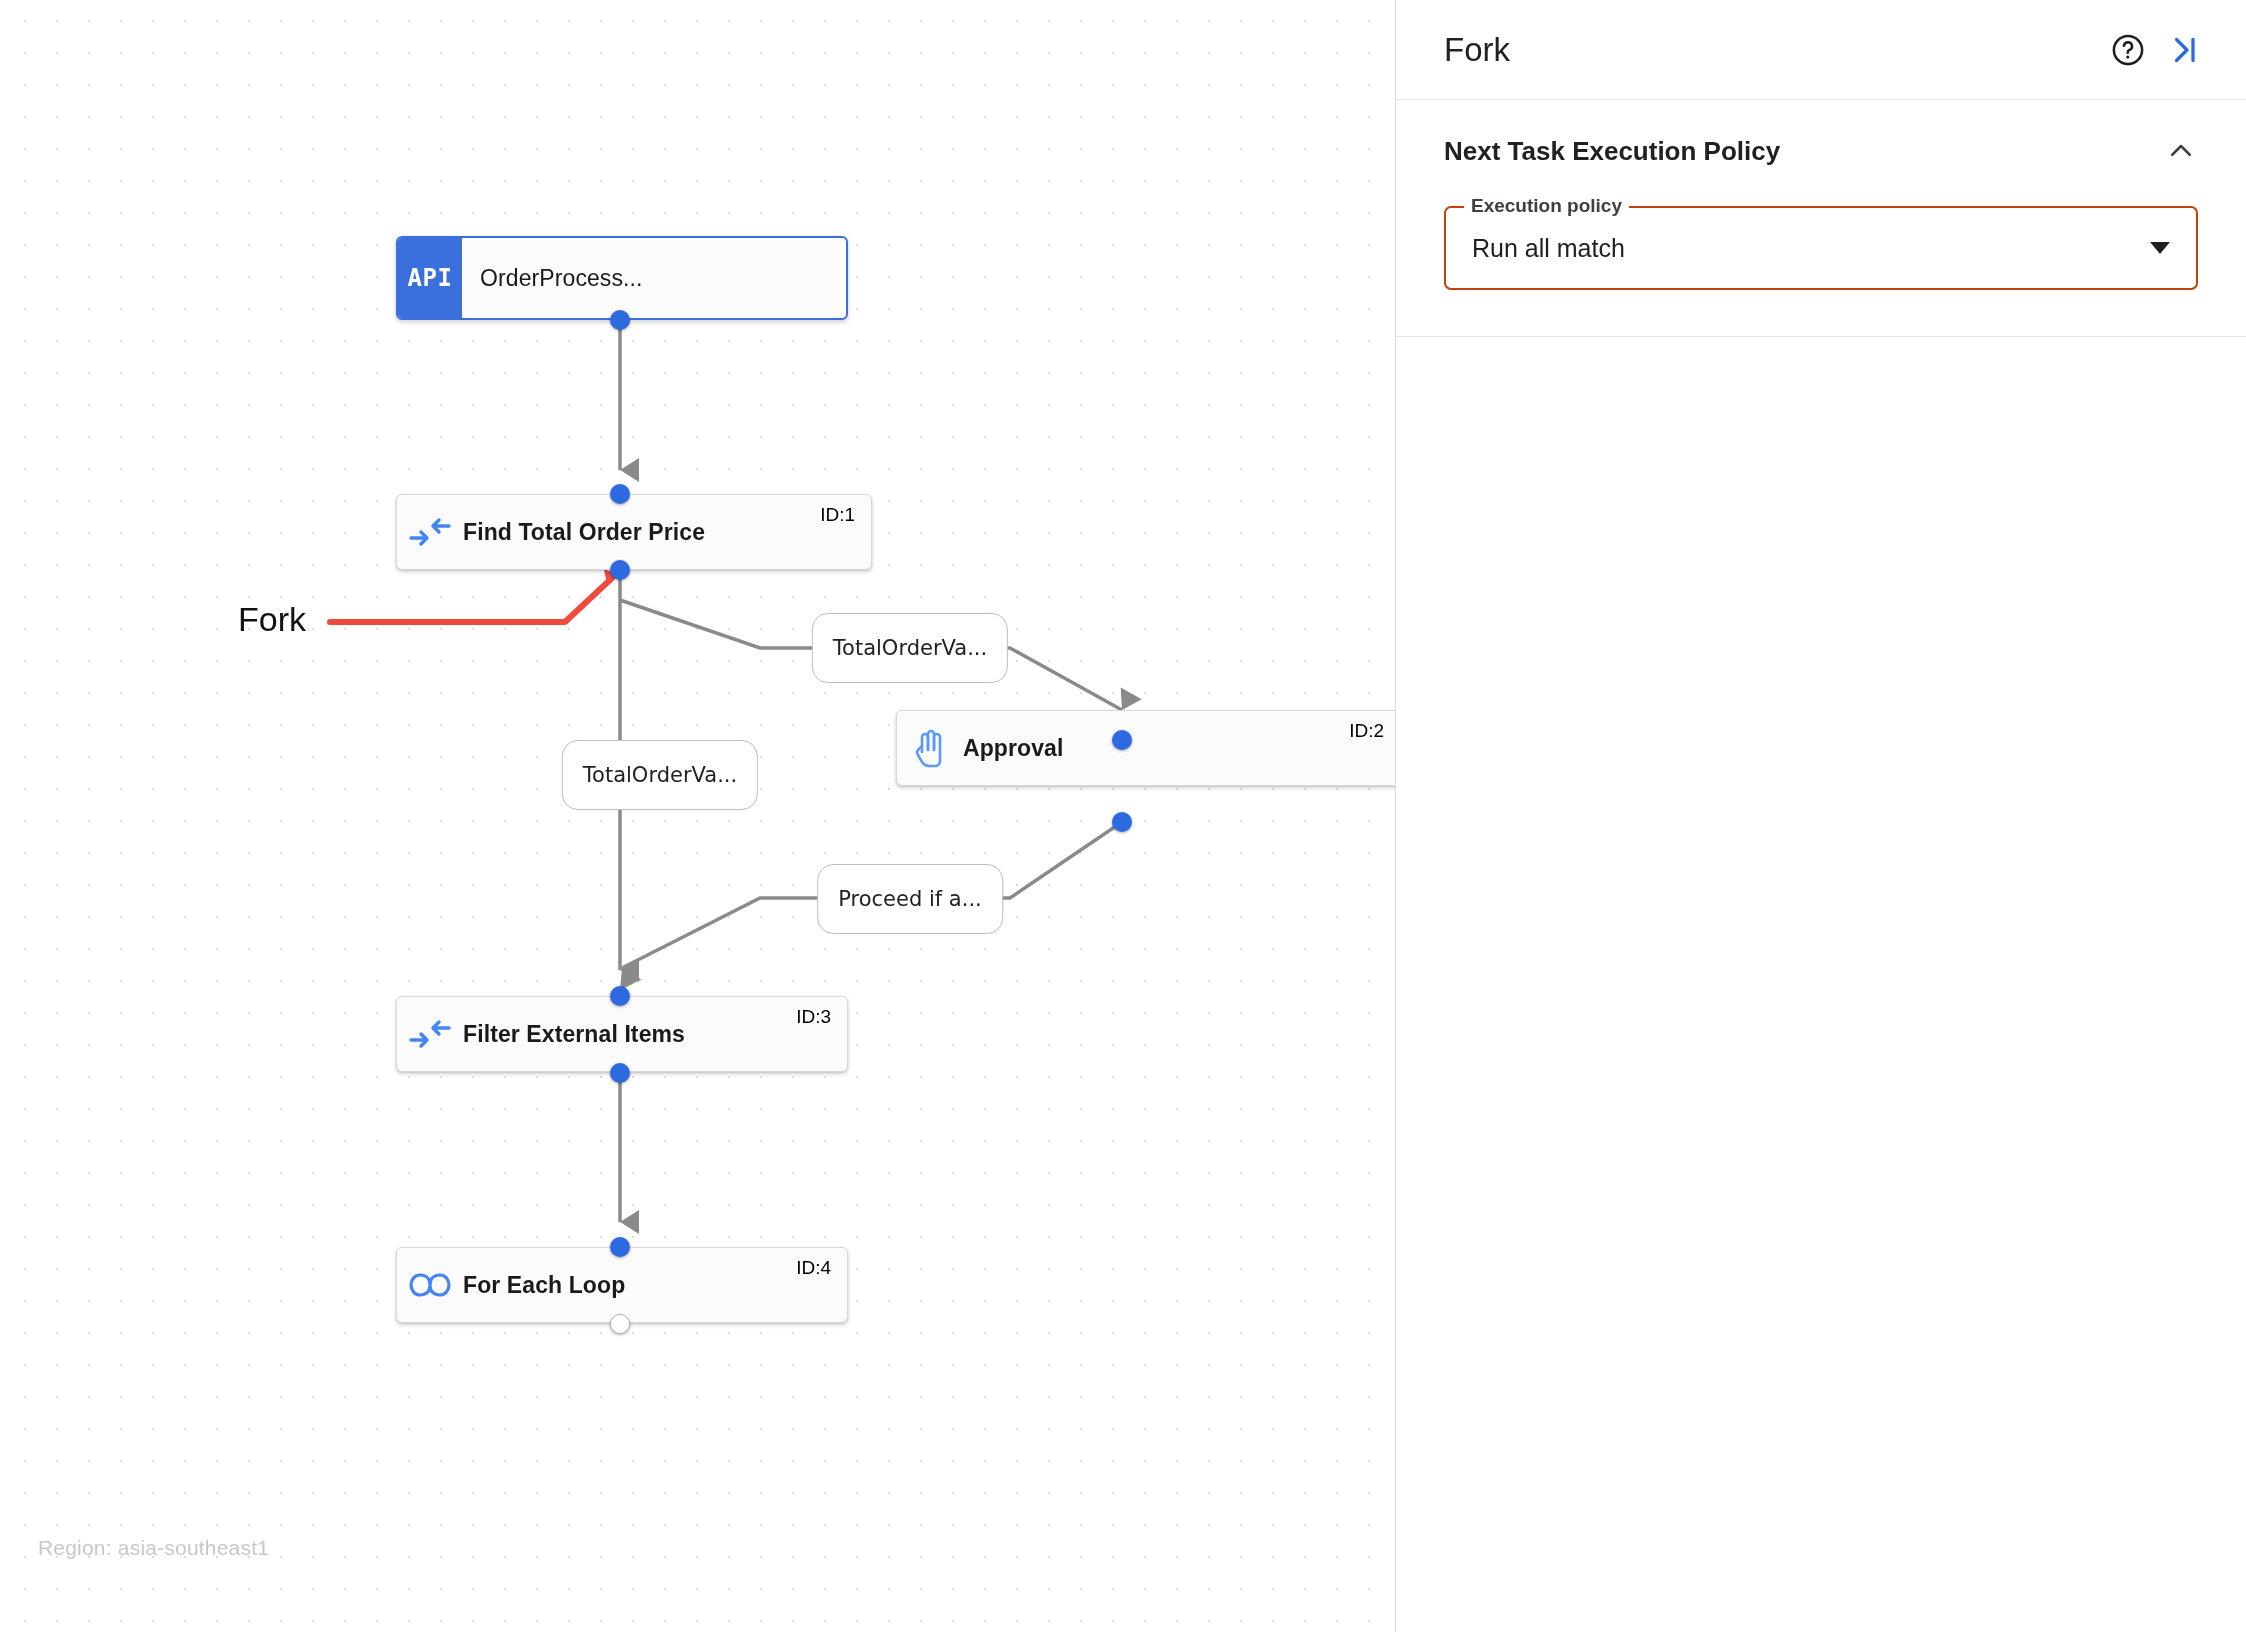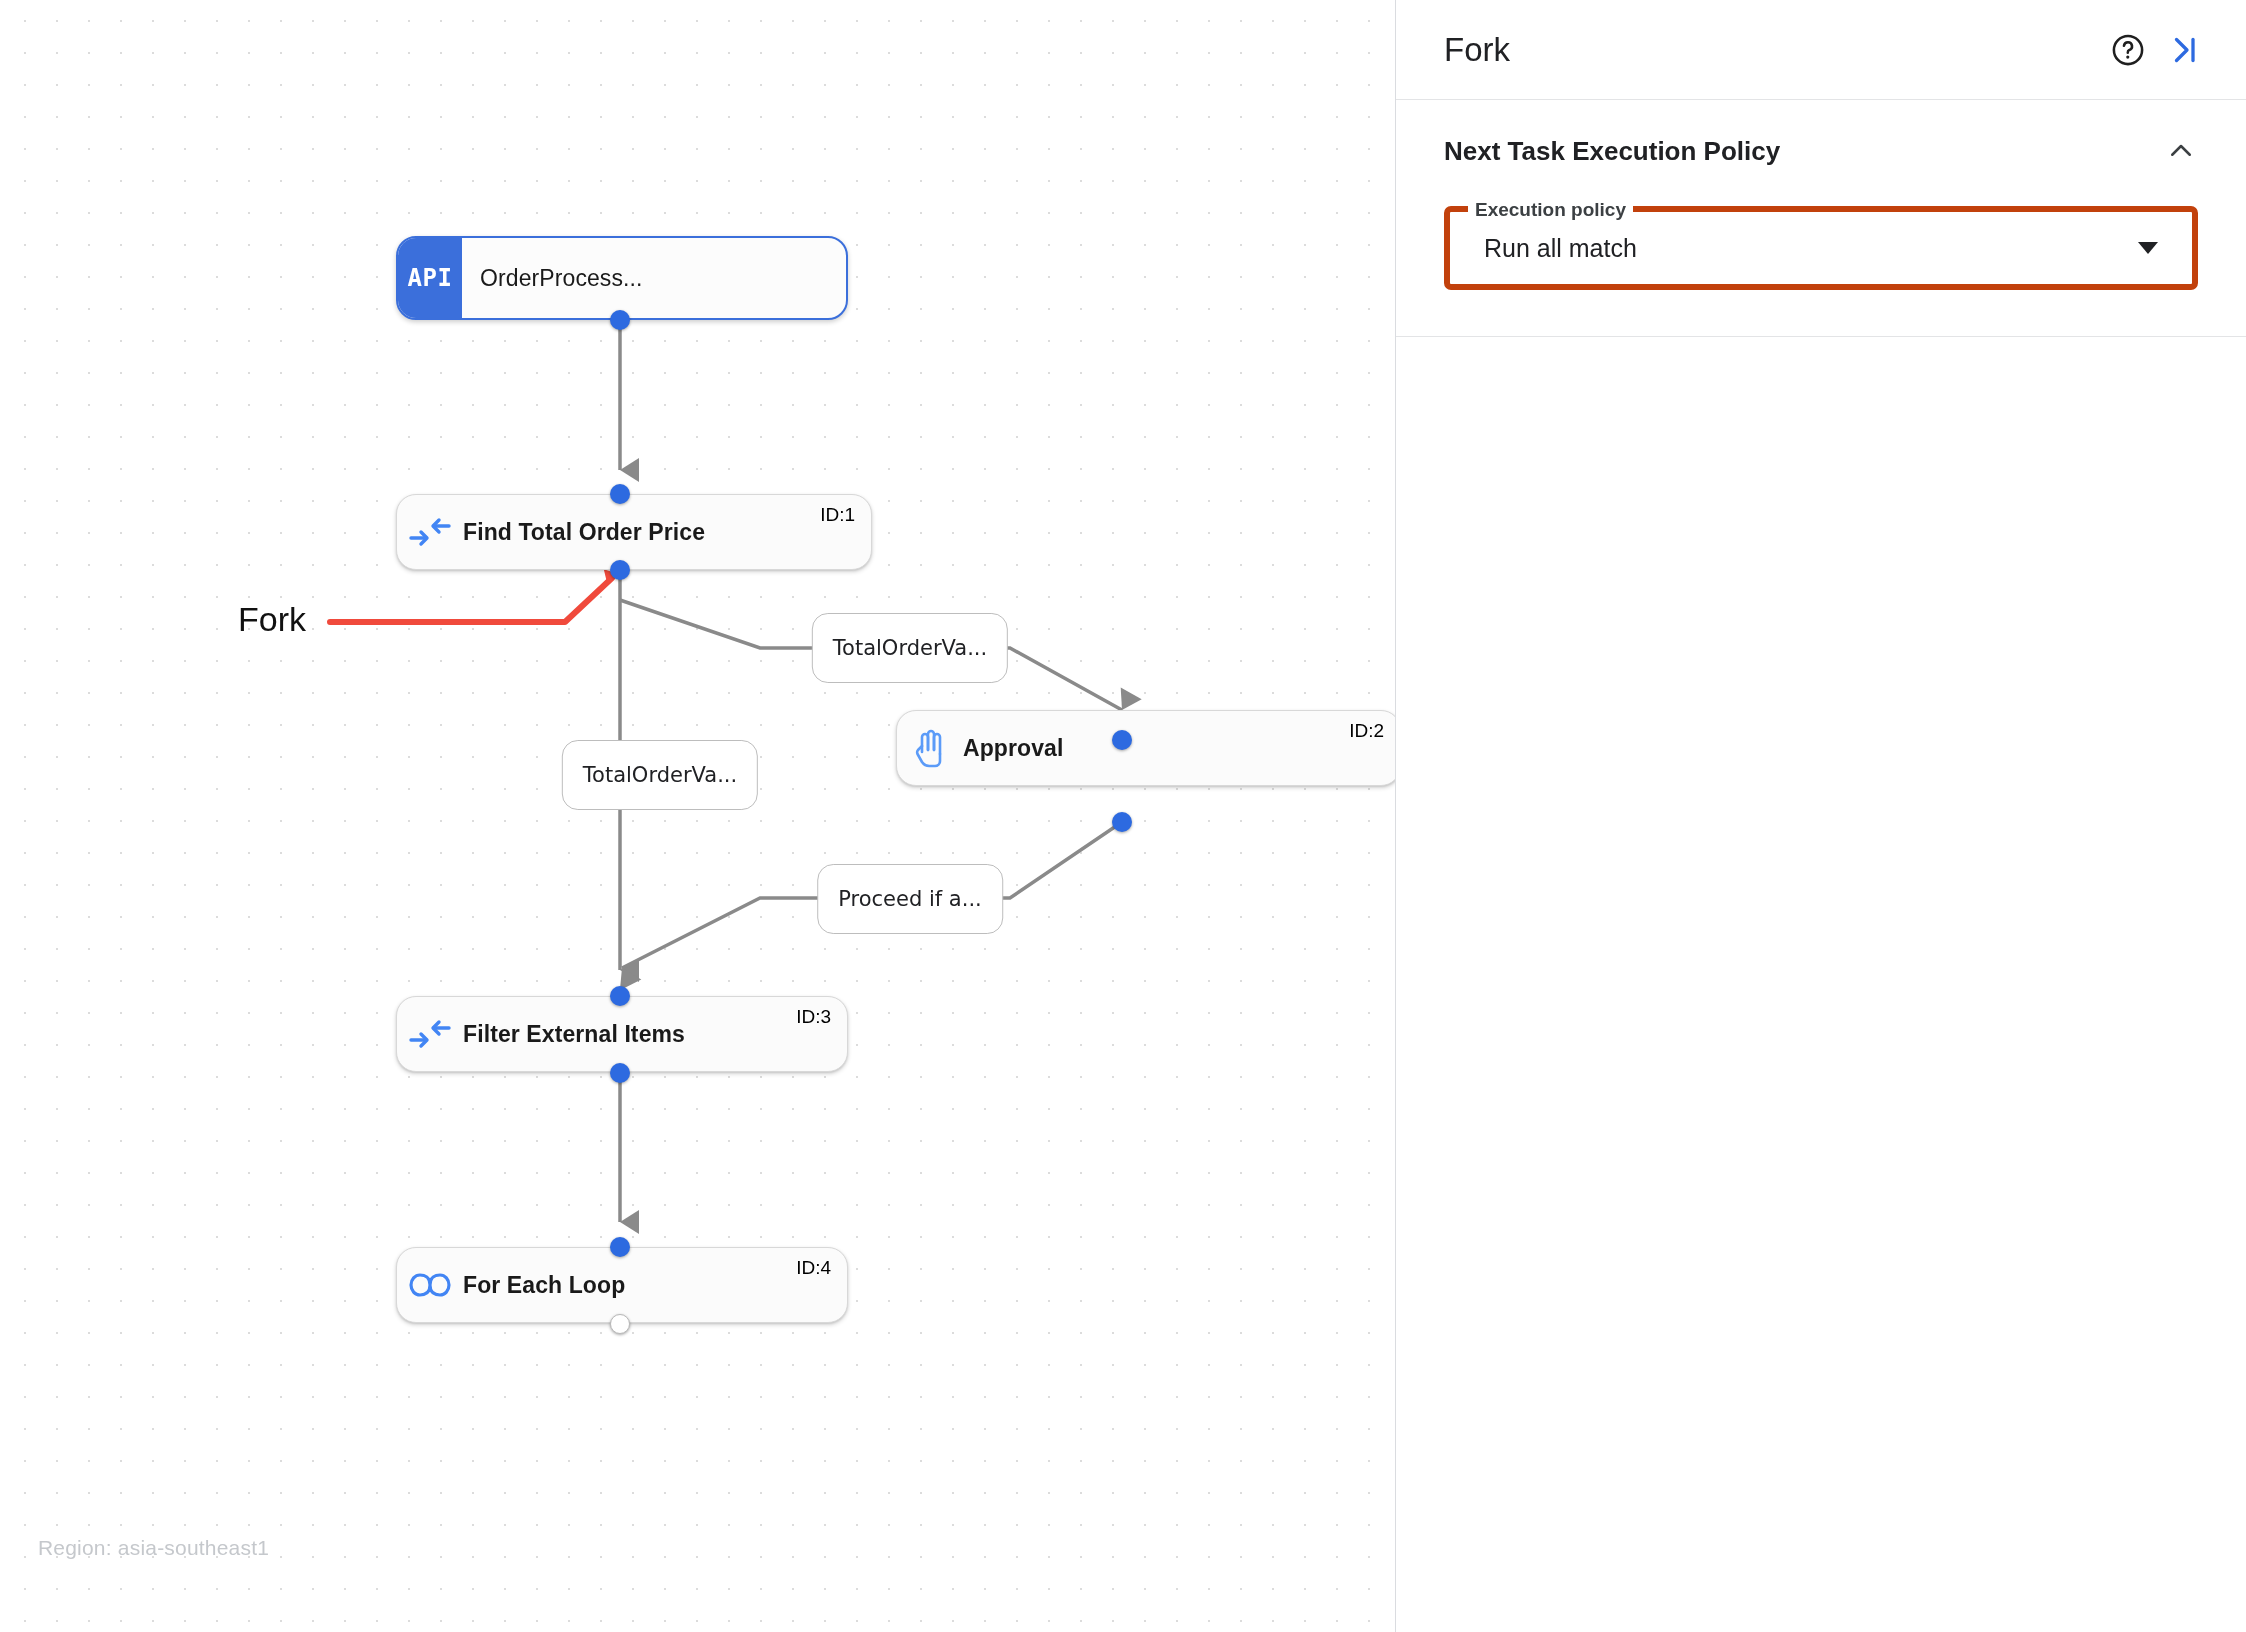--- a/index.html
+++ b/index.html
@@ -24,21 +24,21 @@
     flex: 0 0 1396px;
   }
   #edge-layer { position: absolute; inset: 0; width: 1396px; height: 1632px; }
 
   
   .node {
     position: absolute;
     height: 76px;
     background: #fbfbfb;
     border: 1px solid #d8d8d8;
-    border-radius: 20px;
+    border-radius: 6px;
     box-shadow: 0 2px 4px rgba(0,0,0,.16), 0 1px 2px rgba(0,0,0,.10);
     display: flex; align-items: center;
   }
   .node.selected-api {
     border: 2px solid #3b6fdb;
     background: #fcfcfc;
     box-shadow: 0 2px 5px rgba(0,0,0,.20);
     overflow: hidden;
   }
   .api-badge {
@@ -103,22 +103,22 @@
   }
   .panel-title { font-size: 33px; color: #202124; font-weight: 400; flex: 1 1 auto; }
   .hdr-icon { display:flex; align-items:center; justify-content:center; width:56px; height:56px; cursor:pointer; }
   .panel-section { padding: 34px 48px 46px 48px; border-bottom: 1px solid #e3e4e6; }
   .section-head { display: flex; align-items: center; justify-content: space-between; }
   .section-title { font-size: 26px; font-weight: 700; color: #202124; }
   .chev { width: 34px; height: 34px; display:flex; align-items:center; justify-content:center; cursor:pointer; }
 
   .mdc-select {
     position: relative; margin-top: 38px;
-    height: 84px; border: 6px solid #c2410c; border-radius: 7px;
-    display: flex; align-items: center; padding: 0 34px;
+    height: 84px; border: 2px solid #c2410c; border-radius: 7px;
+    display: flex; align-items: center; padding: 0 26px;
     cursor: pointer;
   }
   .mdc-select-label {
     position: absolute; top: -13px; left: 18px;
     background: #ffffff; padding: 0 7px;
     font-size: 19px; color: #3c4043; font-weight: 700;
   }
   .mdc-select-value { font-size: 25px; color: #202124; flex: 1 1 auto; }
   .mdc-select-arrow { width: 0; height: 0; border-left: 10px solid transparent; border-right: 10px solid transparent; border-top: 12px solid #202124; }
 </style>

